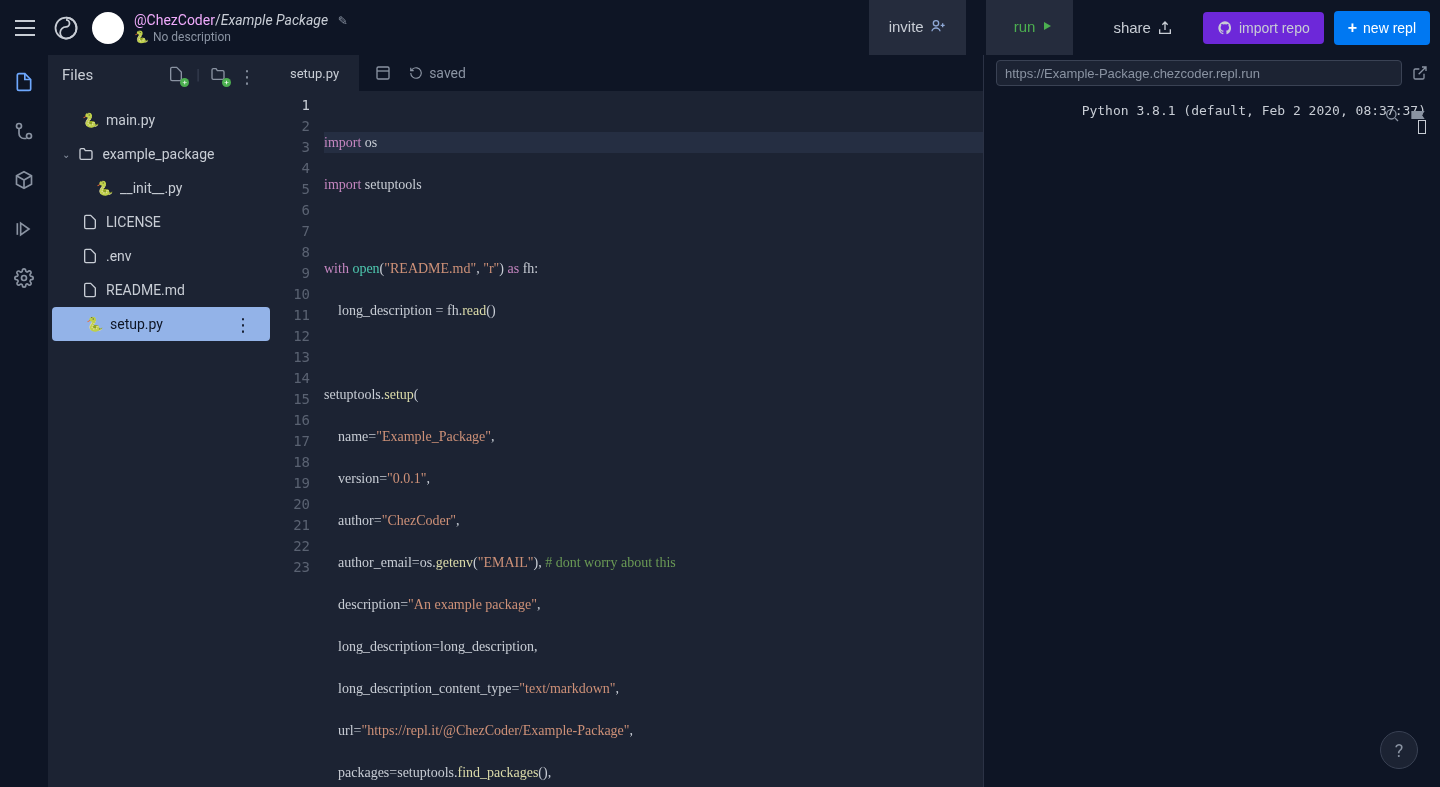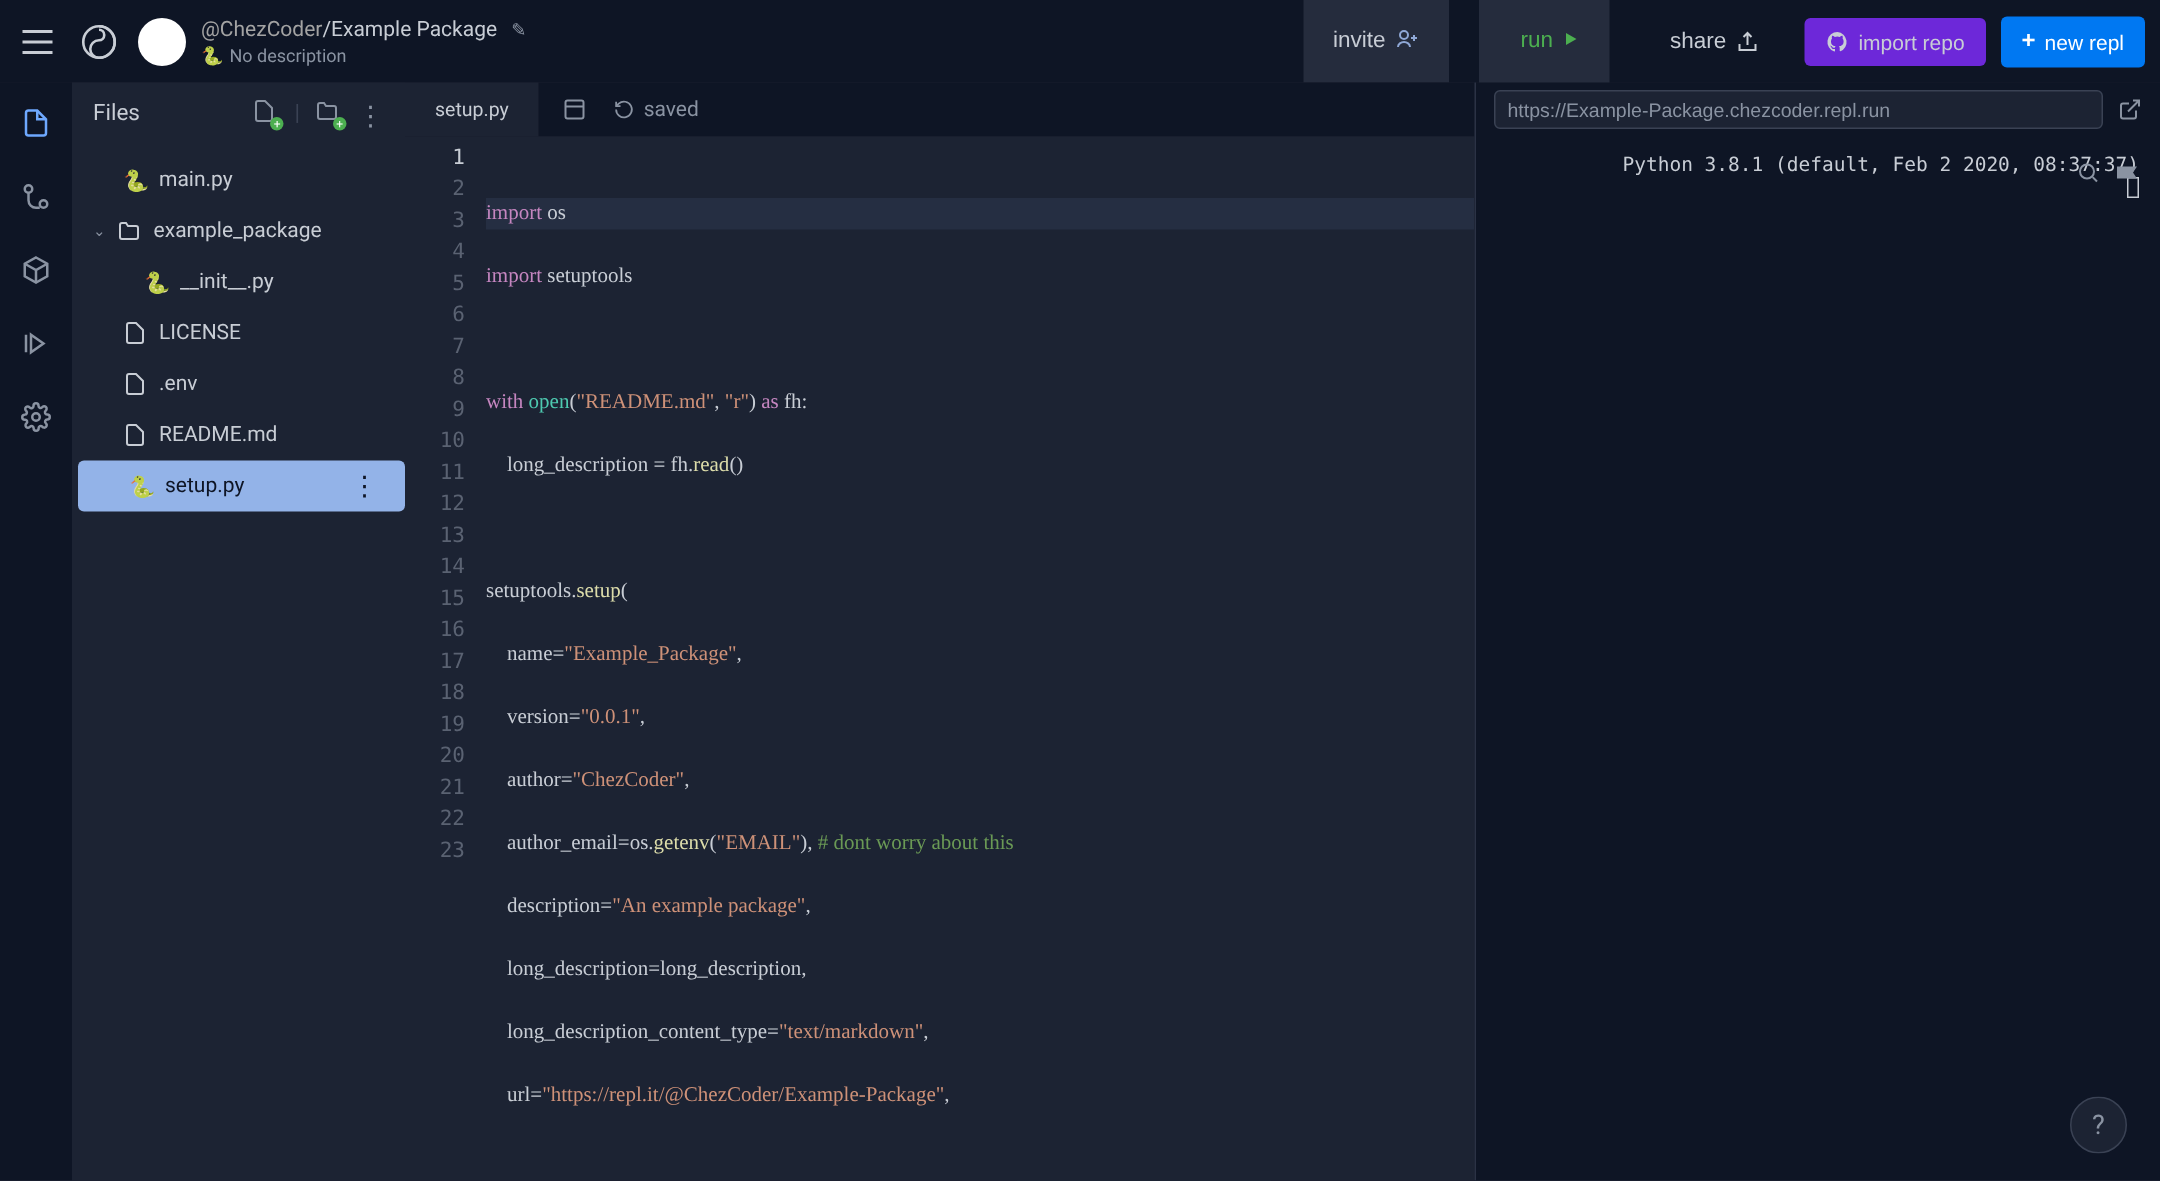--- a/index.html
+++ b/index.html
@@ -33,23 +33,23 @@
     }
     .logo {
       width: 32px; height: 32px;
       display:flex; align-items:center; justify-content:center;
     }
     .avatar-circle {
       width: 32px; height: 32px; border-radius: 50%; background: #fff;
     }
     .project-info { display: flex; flex-direction: column; gap: 2px; }
     .project-title { font-size: 14px; }
-    .project-title a { color: #a3a3a3; text-decoration: none; }
+    .project-title a { color: #f0abfc; text-decoration: none; }
     .project-title .slash { color: #c8cdd5; }
-    .project-title .name { color: #c8cdd5; }
+    .project-title .name { color: #c8cdd5; font-style: italic; }
     .project-desc { font-size: 12px; color: #8a93a2; display:flex; align-items:center; gap:4px; }
     .header-actions {
       margin-left: auto;
       display: flex;
       gap: 20px;
       align-items: center;
     }
     .tab-btn {
       height: 67px;
       padding: 0 20px;
@@ -487,20 +487,21 @@
 <div class="line"> </div>
 <div class="line"><span>setuptools.</span><span class="fn2">setup</span><span>(</span></div>
 <div class="line"><span>    name=</span><span class="str">"Example_Package"</span>,</div>
 <div class="line"><span>    version=</span><span class="str">"0.0.1"</span>,</div>
 <div class="line"><span>    author=</span><span class="str">"ChezCoder"</span>,</div>
 <div class="line"><span>    author_email=os.</span><span class="fn2">getenv</span><span>(</span><span class="str">"EMAIL"</span><span>),</span><span class="cm"> # dont worry about this</span></div>
 <div class="line"><span>    description=</span><span class="str">"An example package"</span>,</div>
 <div class="line"><span>    long_description=long_description,</span></div>
 <div class="line"><span>    long_description_content_type=</span><span class="str">"text/markdown"</span>,</div>
 <div class="line"><span>    url=</span><span class="str">"https://repl.it/@ChezCoder/Example-Package"</span>,</div>
+<div class="line"><span>    packages=setuptools.</span><span class="fn2">find_packages</span><span>(),</span></div>
 
 
 
 
 
 
 
       </div>
     </div>
   </div>

